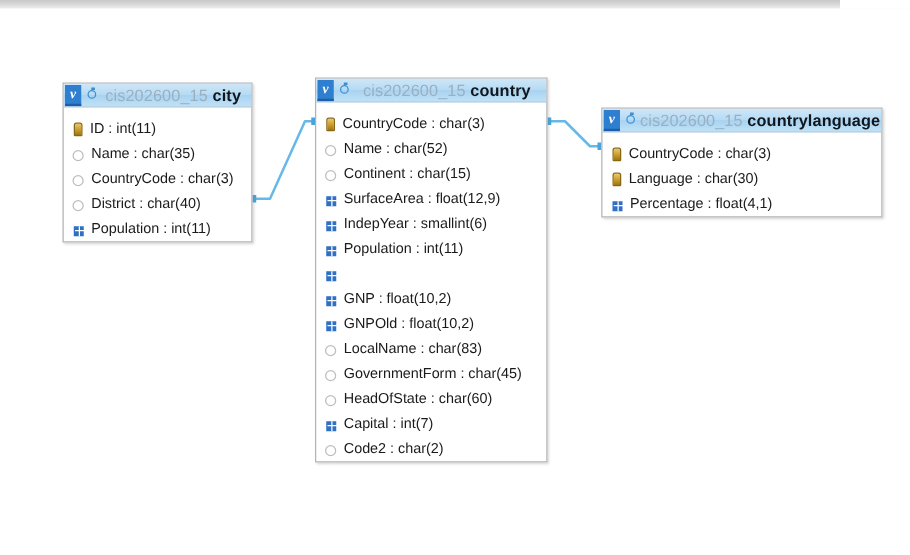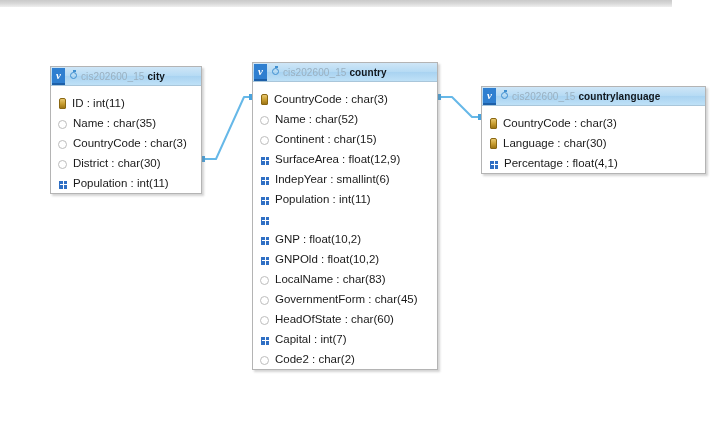--- a/index.html
+++ b/index.html
@@ -103,22 +103,22 @@
   .hdr-ring::after {
     content: "";
     position: absolute;
     left: 5px; top: 0px;
     width: 3px; height: 2px;
     background: #3f8fd0;
   }
 
   .hdr-title {
     flex: 1 1 auto;
-    text-align: left;
-    font-size: 10px;
+    text-align: center;
+    font-size: 13px;
     white-space: nowrap;
     padding-right: 5px;
     letter-spacing: 0.1px;
   }
   .hdr-schema {
     color: #9ab0c0;
   }
   .hdr-name {
     color: #10161c;
     font-weight: bold;
@@ -238,21 +238,21 @@
           <div class="field-row">
             <span class="f-icon ico-char"></span>
             <span class="f-text">Name : char(35)</span>
           </div>
           <div class="field-row">
             <span class="f-icon ico-char"></span>
             <span class="f-text">CountryCode : char(3)</span>
           </div>
           <div class="field-row">
             <span class="f-icon ico-char"></span>
-            <span class="f-text">District : char(30)</span>
+            <span class="f-text">District : char(40)</span>
           </div>
           <div class="field-row">
             <span class="f-icon ico-num"></span>
             <span class="f-text">Population : int(11)</span>
           </div>
         </div>
       </div>
       <div class="table-box" style="left: 252px; top: 55px; width: 186px;">
         <div class="table-header">
           <div class="hdr-vmark">v</div>

